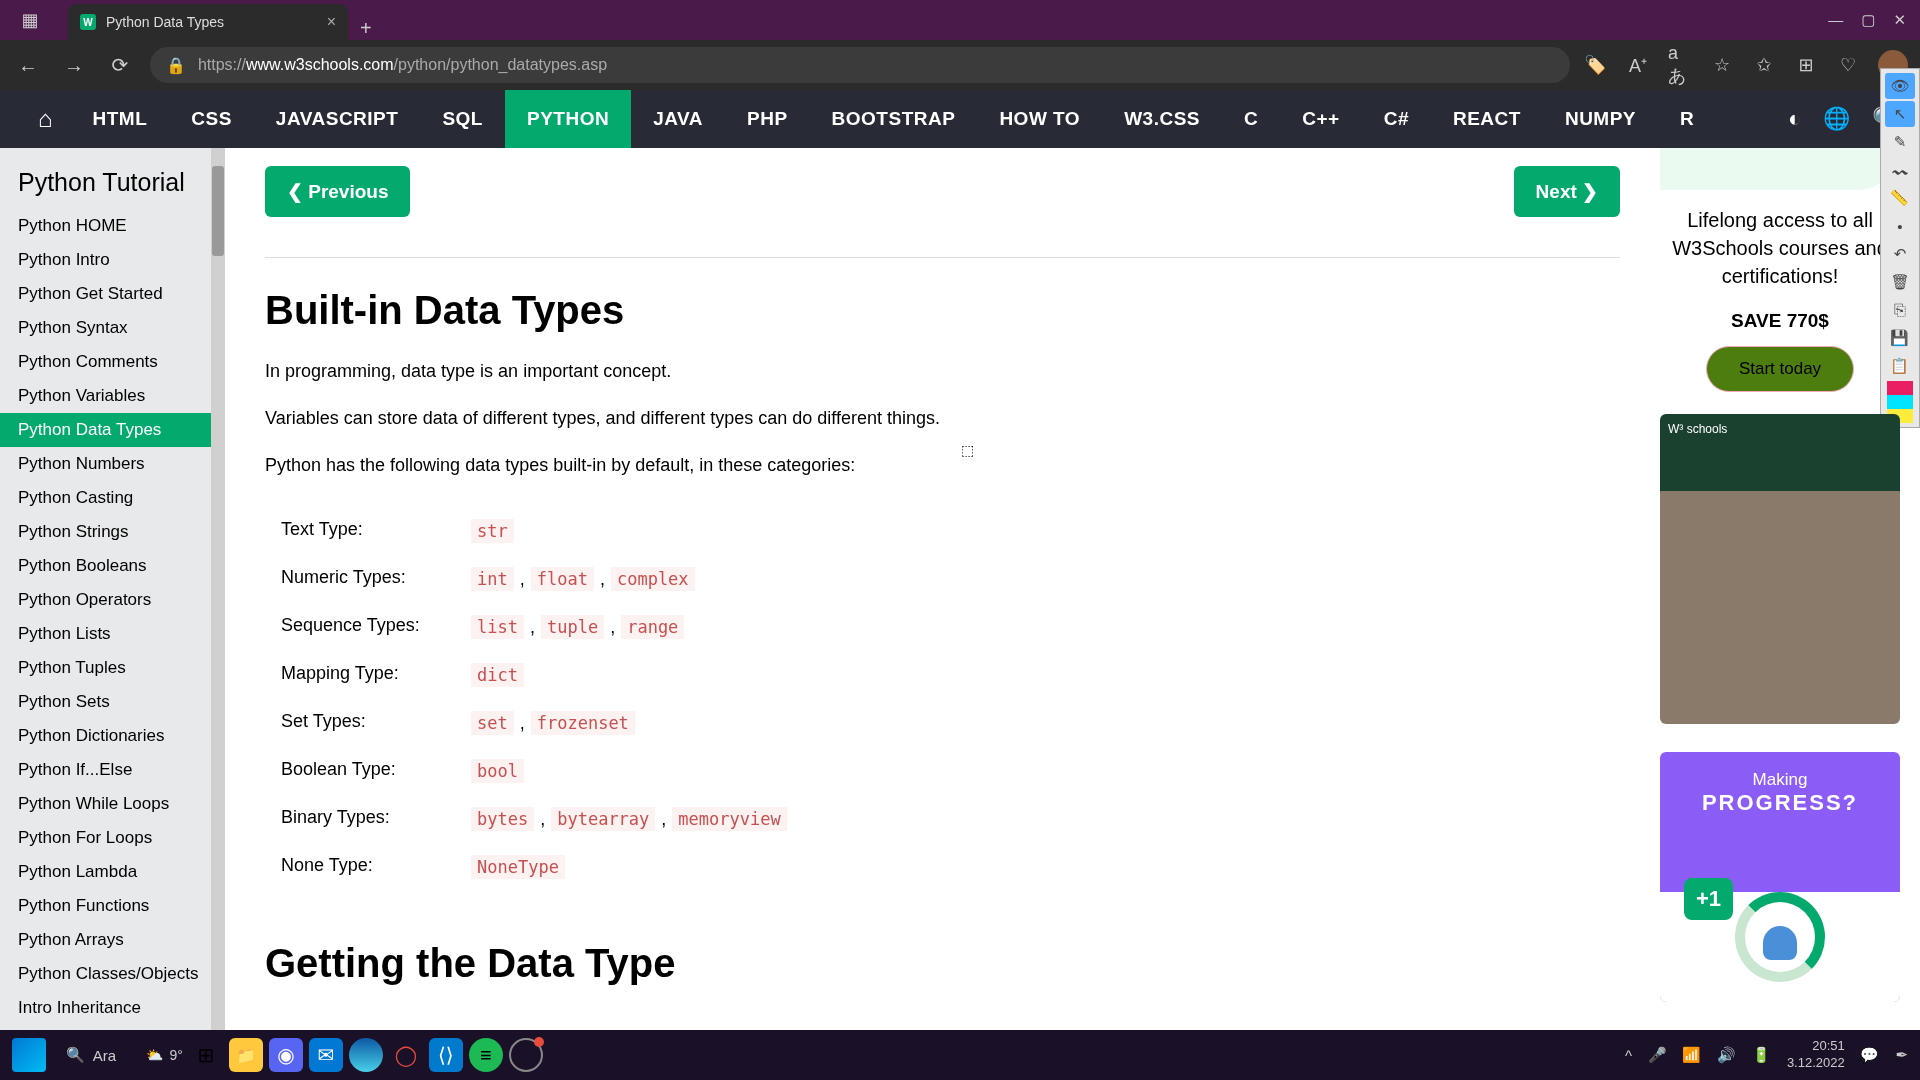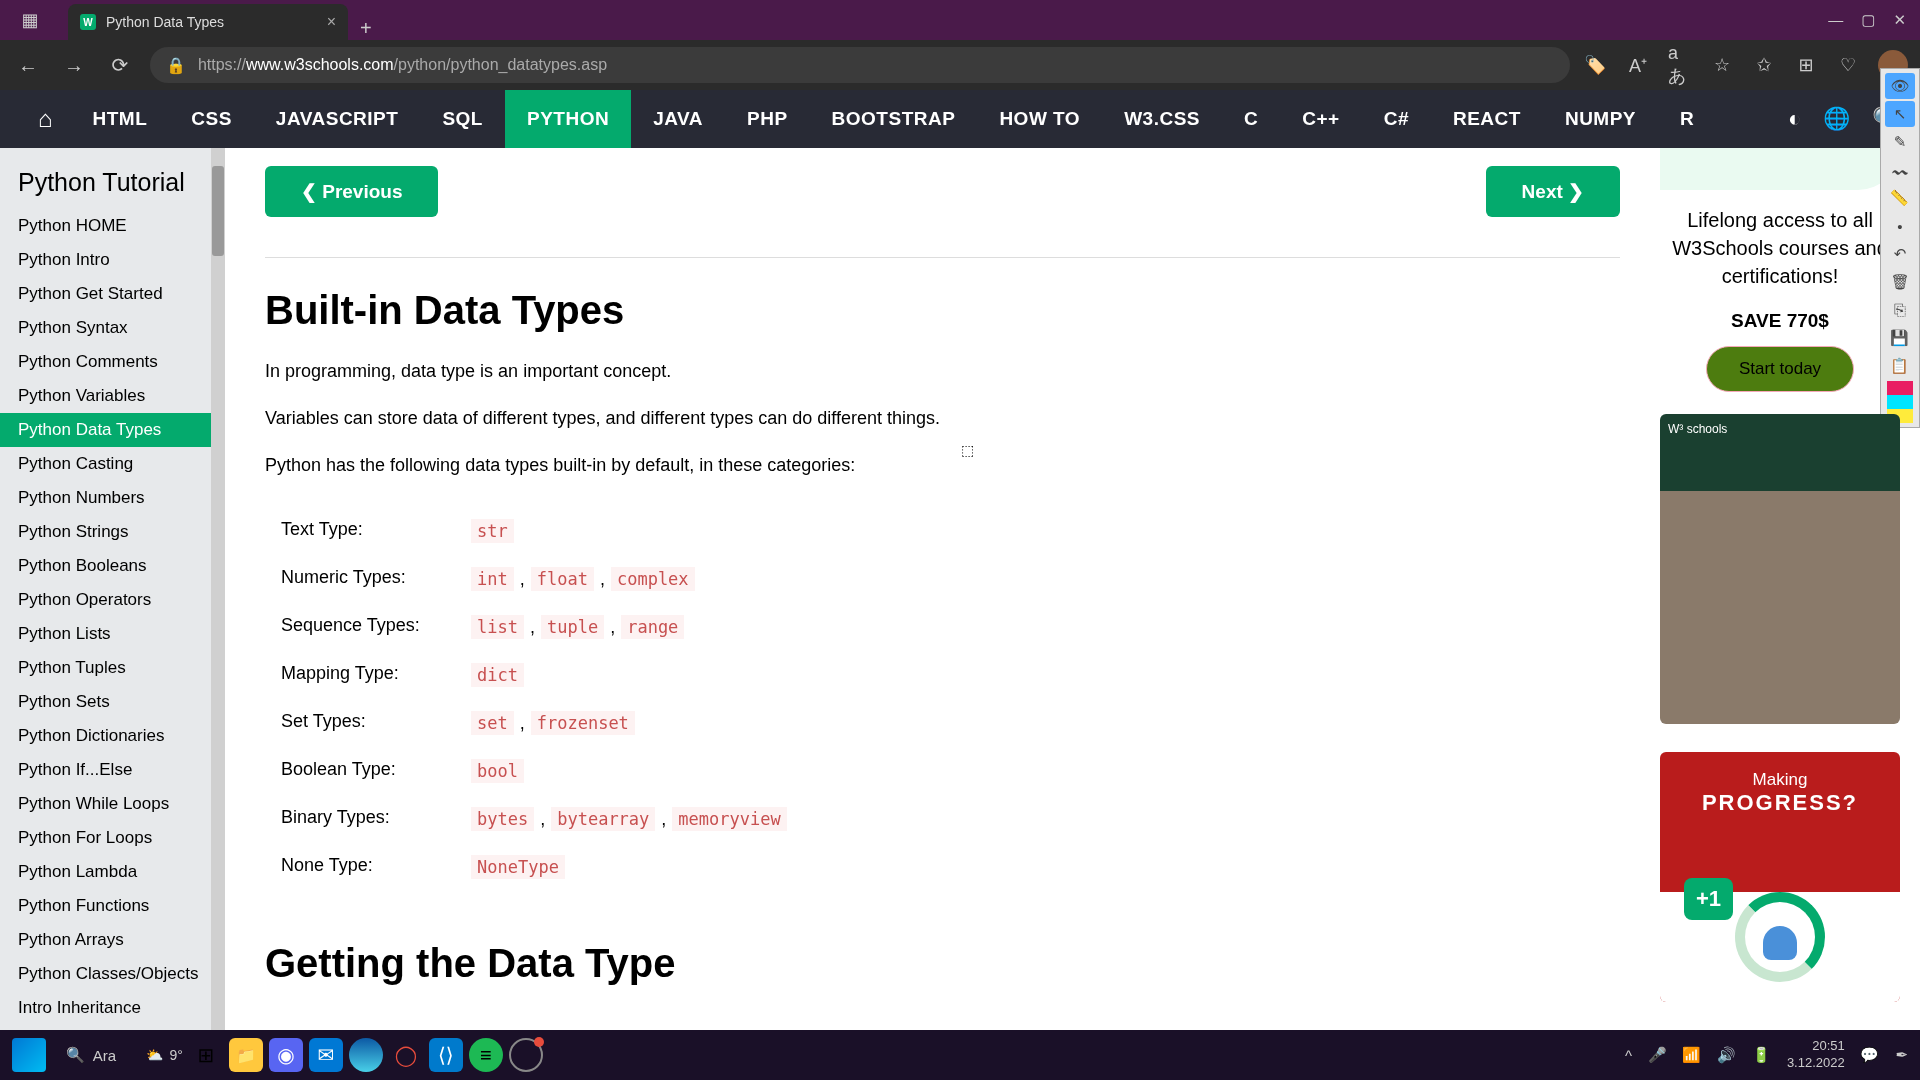--- a/index.html
+++ b/index.html
@@ -40,40 +40,40 @@
 .sidebar { width: 225px; background: #e7e9eb; overflow-y: auto; position: relative; }
 .sidebar-title { font-size: 25px; font-weight: 400; padding: 20px 18px 12px; color: #000; }
 .sidebar-item { padding: 7px 18px; font-size: 17px; color: #000; cursor: pointer; }
 .sidebar-item.active { background: #04aa6d; color: #fff; }
 .sidebar-scroll { position: absolute; right: 0; top: 0; width: 14px; height: 100%; background: #d0d0d0; }
 .sidebar-thumb { position: absolute; right: 1px; top: 18px; width: 12px; height: 90px; background: #999; border-radius: 3px; }
 
 
 .main { flex: 1; background: #fff; padding: 18px 40px; overflow-y: auto; position: relative; }
 .nav-buttons { display: flex; justify-content: space-between; margin-bottom: 40px; }
-.btn-prev, .btn-next { background: #04aa6d; color: #fff; padding: 14px 36px; border: none; font-size: 19px; font-weight: bold; border-radius: 6px; cursor: pointer; }
+.btn-prev, .btn-next { background: #04aa6d; color: #fff; padding: 14px 22px; border: none; font-size: 19px; font-weight: bold; border-radius: 6px; cursor: pointer; }
 .h2 { font-size: 40px; font-weight: 600; margin: 30px 0 24px; }
 .para { font-size: 18px; line-height: 1.6; margin-bottom: 18px; color: #000; }
 .type-table { margin: 28px 0 50px; }
 .type-row { display: flex; padding: 12px 16px; }
 .type-label { width: 190px; font-size: 18px; }
 .type-values { display: flex; gap: 6px; font-size: 18px; align-items: center; }
 .code-red { background: #fdf2f2; color: #c75050; font-family: 'Consolas', monospace; padding: 2px 6px; font-size: 17px; }
 .sep { color: #000; }
 .cursor-spot { position: absolute; left: 736px; top: 294px; font-size: 14px; }
 
 
 .rightcol { width: 260px; padding: 0 20px 0 0; }
 .ad-top { background: #eafaf1; border-radius: 0 0 80px 0; height: 42px; margin-bottom: 10px; }
 .ad-text { font-size: 20px; color: #000; text-align: center; line-height: 1.4; padding: 6px 8px; }
 .ad-save { font-weight: bold; font-size: 19px; text-align: center; margin: 14px 0; }
 .start-btn { background: #4d7c0f; border: 1px solid #f5a8b8; color: #000; padding: 12px 32px; border-radius: 28px; font-size: 17px; display: block; margin: 0 auto 22px; cursor: pointer; }
 .ad-img1 { height: 310px; background: linear-gradient(#1a4030 25%, #8a7a6a 25%); border-radius: 6px; margin-bottom: 28px; position: relative; }
 .ad-img1 .logo { position: absolute; top: 8px; left: 8px; color: #fff; font-size: 12px; }
-.ad-img2 { height: 250px; background: #b91c1c; border-radius: 6px; position: relative; overflow: hidden; }
+.ad-img2 { height: 250px; background: #8b5cf6; border-radius: 6px; position: relative; overflow: hidden; }
 .ad-img2 .txt { color: #fff; text-align: center; padding-top: 18px; font-size: 17px; }
 .ad-img2 .txt2 { color: #fff; text-align: center; font-size: 22px; font-weight: bold; letter-spacing: 2px; }
 .ad-img2 .bottom { position: absolute; bottom: 0; width: 100%; height: 110px; background: #fff; }
 .plus1 { position: absolute; bottom: 82px; left: 24px; background: #04aa6d; color: #fff; padding: 8px 12px; border-radius: 8px; font-weight: bold; font-size: 22px; }
 .ring { position: absolute; bottom: 20px; left: 50%; transform: translateX(-50%); width: 90px; height: 90px; border: 10px solid #c8e6d0; border-top-color: #04aa6d; border-right-color: #04aa6d; border-radius: 50%; }
 .person-icon { position: absolute; bottom: 42px; left: 50%; transform: translateX(-50%); width: 34px; height: 34px; background: #4a90d9; border-radius: 50% 50% 8px 8px; }
 
 
 .annot-bar { position: absolute; right: 0; top: 68px; width: 40px; background: #e8e8e8; border: 1px solid #aaa; display: flex; flex-direction: column; align-items: center; gap: 2px; padding: 4px 2px; }
 .annot-btn { width: 30px; height: 26px; display: flex; align-items: center; justify-content: center; font-size: 15px; color: #444; cursor: pointer; }
@@ -181,22 +181,22 @@
   <div class="sidebar">
     <div class="sidebar-title">Python Tutorial</div>
     <div id="sidebar-items">
         <div class="sidebar-item">Python HOME</div>
         <div class="sidebar-item">Python Intro</div>
         <div class="sidebar-item">Python Get Started</div>
         <div class="sidebar-item">Python Syntax</div>
         <div class="sidebar-item">Python Comments</div>
         <div class="sidebar-item">Python Variables</div>
         <div class="sidebar-item active">Python Data Types</div>
+        <div class="sidebar-item">Python Numbers</div>
         <div class="sidebar-item">Python Casting</div>
-        <div class="sidebar-item">Python Numbers</div>
         <div class="sidebar-item">Python Strings</div>
         <div class="sidebar-item">Python Booleans</div>
         <div class="sidebar-item">Python Operators</div>
         <div class="sidebar-item">Python Lists</div>
         <div class="sidebar-item">Python Tuples</div>
         <div class="sidebar-item">Python Sets</div>
         <div class="sidebar-item">Python Dictionaries</div>
         <div class="sidebar-item">Python If...Else</div>
         <div class="sidebar-item">Python While Loops</div>
         <div class="sidebar-item">Python For Loops</div>

